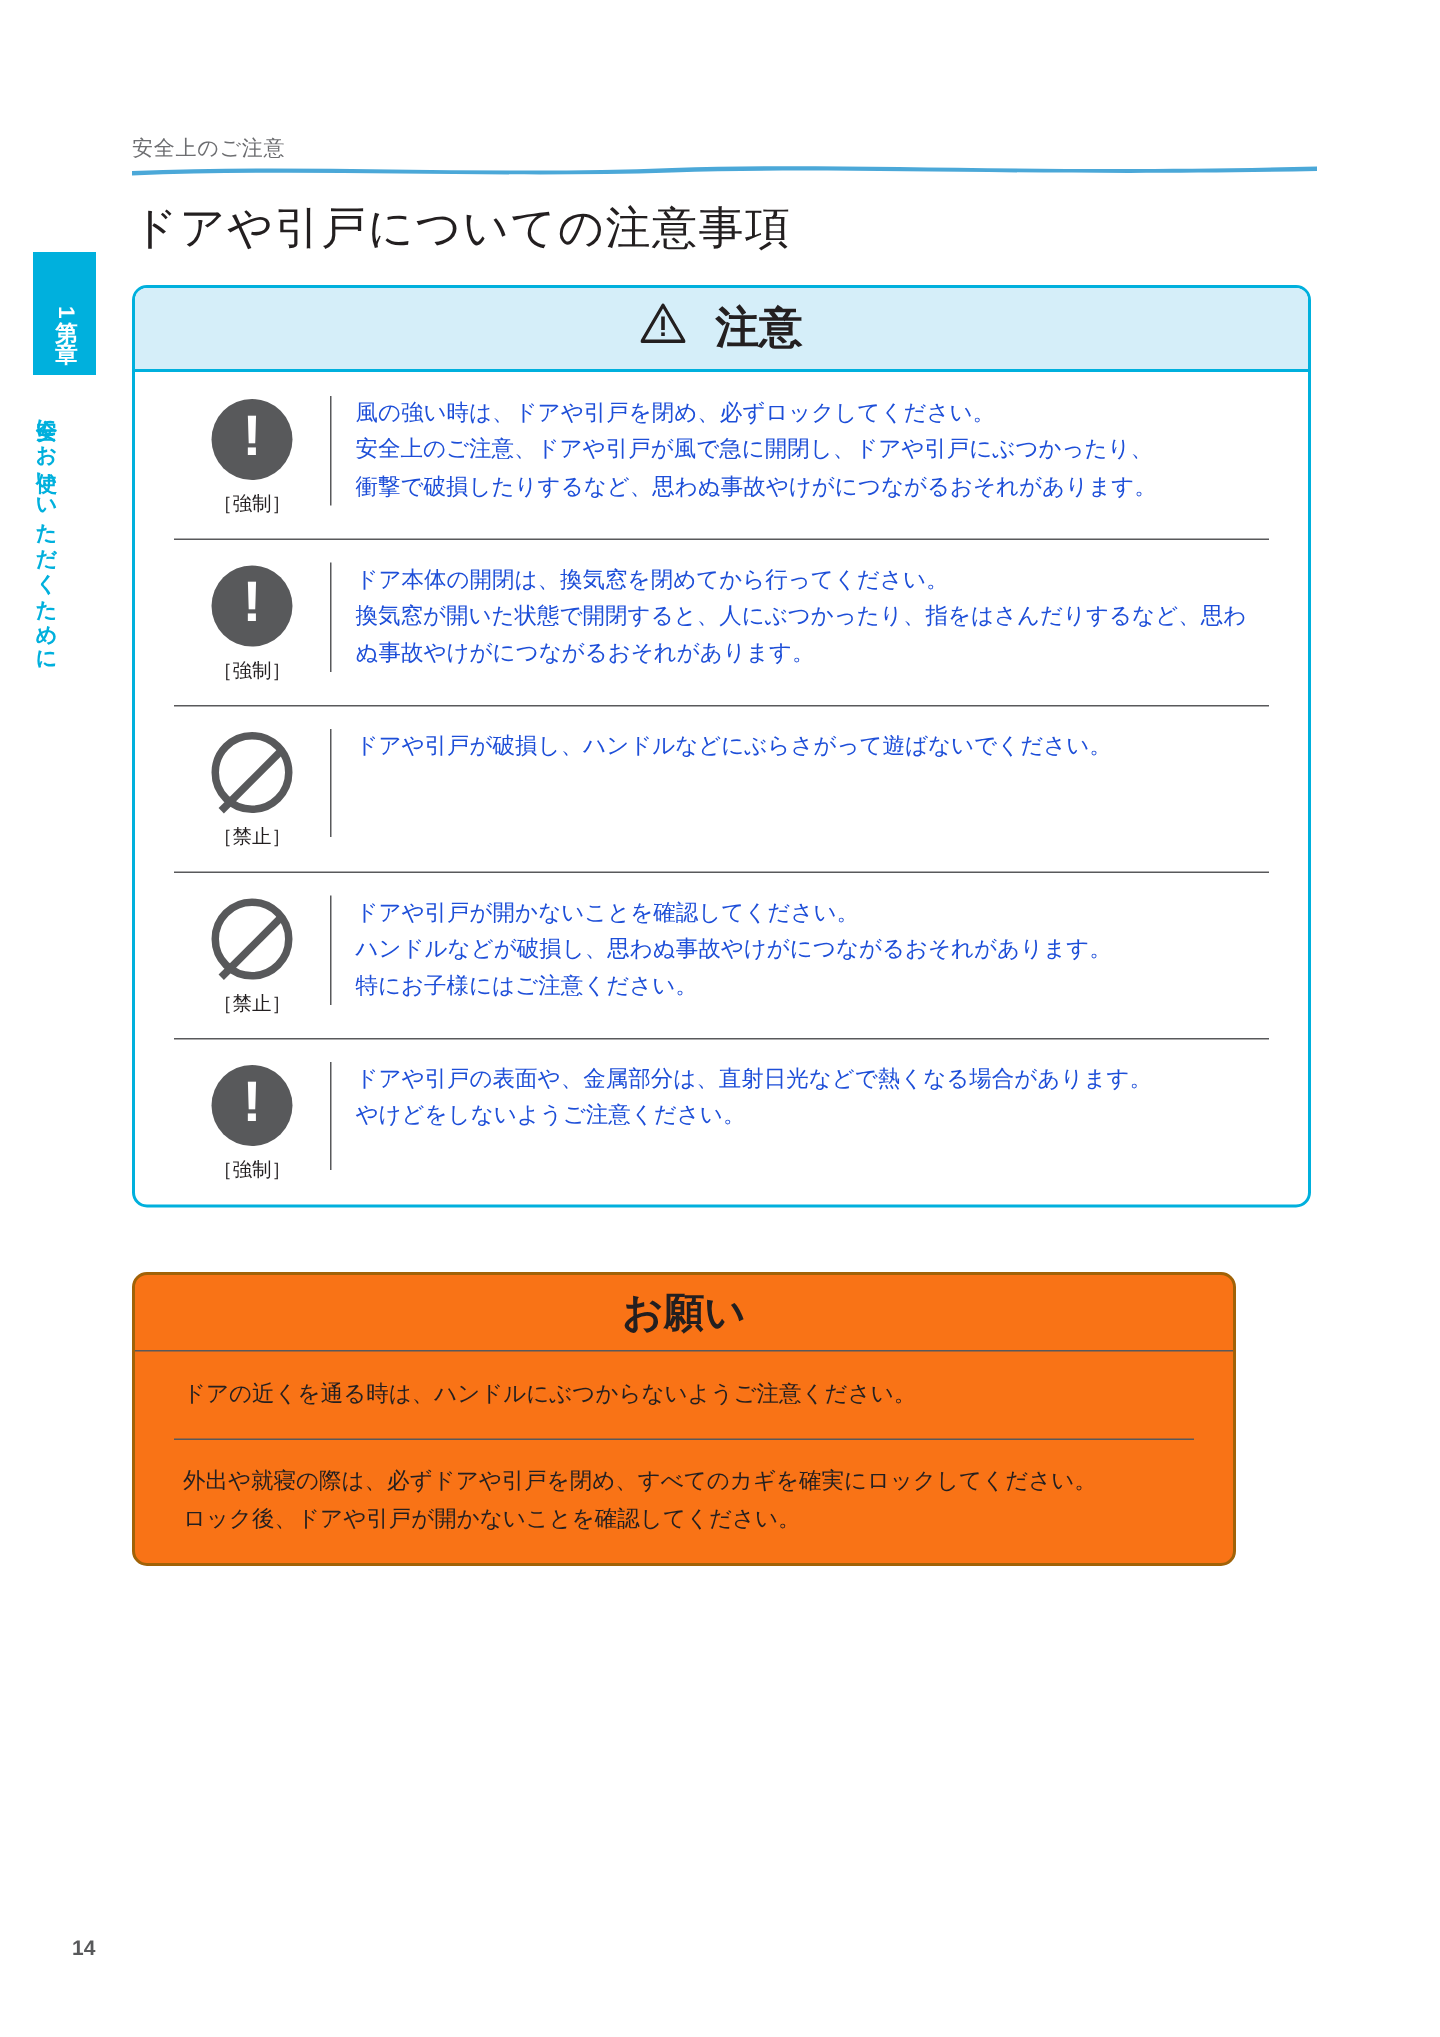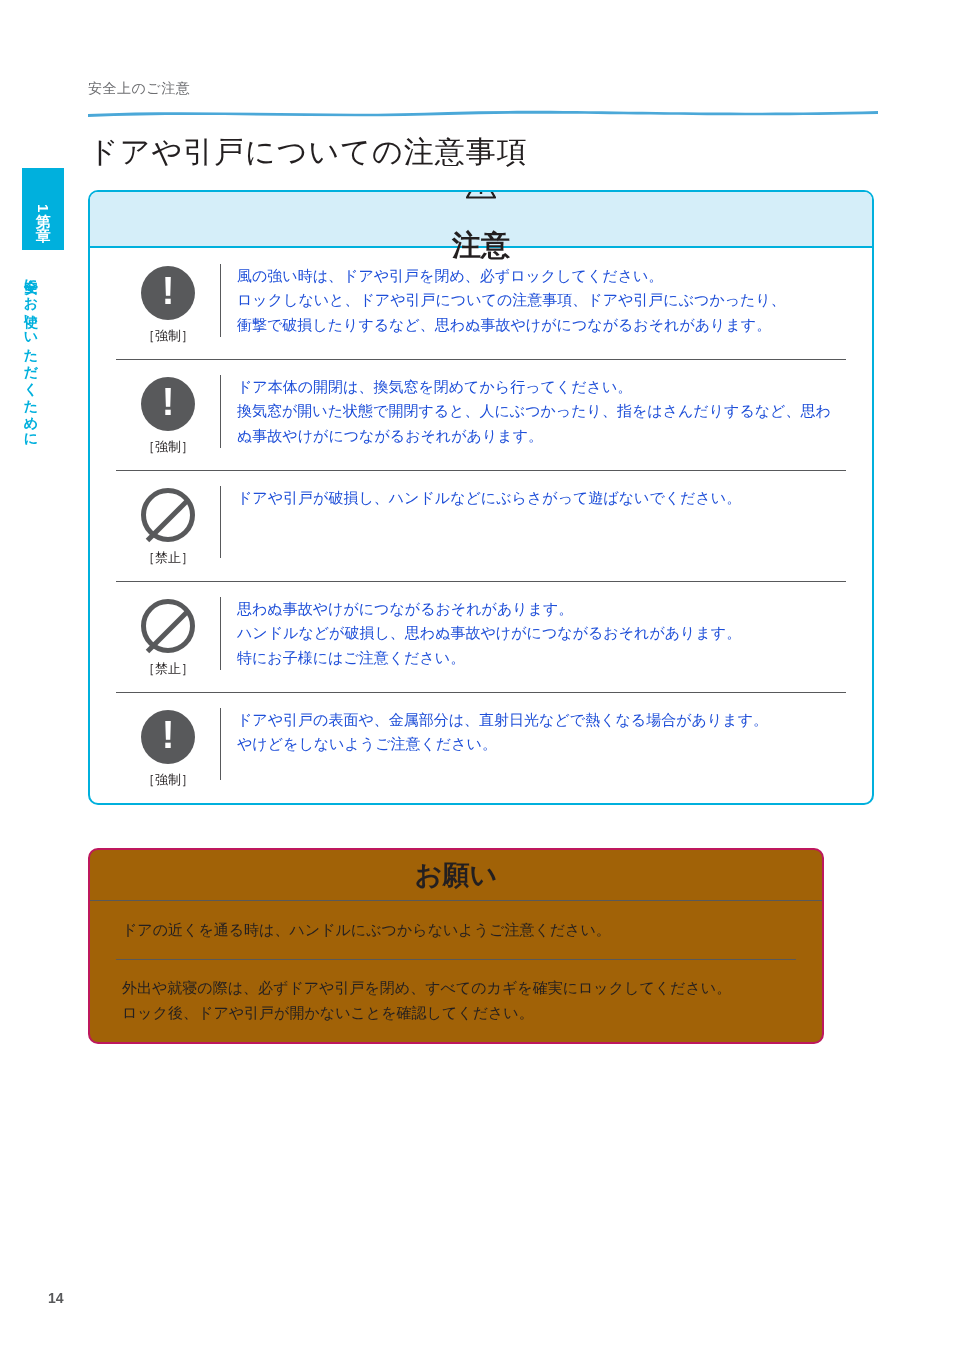--- a/index.html
+++ b/index.html
@@ -13,21 +13,21 @@
     font-family: "Liberation Sans", sans-serif;
     color: #231f20;
     position: relative;
     overflow: hidden;
   }
 
   
   .page-header {
     position: absolute;
     left: 88px;
-    top: 80px;
+    top: 90px;
     font-size: 14px;
     color: #6d6e71;
     letter-spacing: 0.5px;
   }
   .header-rule {
     position: absolute;
     left: 88px;
     top: 108px;
     width: 790px;
     height: 10px;
@@ -100,21 +100,20 @@
     justify-content: center;
     border-bottom: 2px solid #00b0dd;
   }
   .caution-head-text {
     font-size: 29px;
     font-weight: bold;
     color: #231f20;
     display: flex;
     align-items: center;
     gap: 20px;
-    flex-direction: column;
   }
   .warn-tri {
     display: inline-block;
     vertical-align: middle;
   }
 
   .caution-rows { padding: 0 0 0 0; }
 
   .crow {
     display: flex;
@@ -186,24 +185,24 @@
     transform: translateX(-50%) rotate(45deg);
     transform-origin: center;
   }
 
   
   .request-box {
     position: absolute;
     left: 88px;
     top: 848px;
     width: 736px;
-    border: 2px solid #be185d;
+    border: 2px solid #a16207;
     border-radius: 10px;
     box-sizing: border-box;
-    background: #a16207;
+    background: #f97316;
     overflow: hidden;
   }
   .request-head {
     height: 50px;
     display: flex;
     align-items: center;
     justify-content: center;
     border-bottom: 1px solid #58595b;
   }
   .request-head-text {
@@ -275,21 +274,21 @@
 
     <div class="crow">
       <div class="icon-cell">
         <div class="ico-excl">
             <span>!</span>
           </div>
         <div class="icon-caption">［強制］</div>
       </div>
       <div class="text-cell">
         <p>風の強い時は、ドアや引戸を閉め、必ずロックしてください。</p>
-        <p>ロックしないと、ドアや引戸についての注意事項、ドアや引戸にぶつかったり、</p>
+        <p>安全上のご注意、ドアや引戸が風で急に開閉し、ドアや引戸にぶつかったり、</p>
         <p>衝撃で破損したりするなど、思わぬ事故やけがにつながるおそれがあります。</p>
       </div>
     </div>
 
     <div class="crow">
       <div class="icon-cell">
         <div class="ico-excl">
             <span>!</span>
           </div>
         <div class="icon-caption">［強制］</div>
@@ -310,21 +309,21 @@
         <p>ドアや引戸が破損し、ハンドルなどにぶらさがって遊ばないでください。</p>
       </div>
     </div>
 
     <div class="crow">
       <div class="icon-cell">
         <div class="ico-ban"></div>
         <div class="icon-caption">［禁止］</div>
       </div>
       <div class="text-cell">
-        <p>思わぬ事故やけがにつながるおそれがあります。</p>
+        <p>ドアや引戸が開かないことを確認してください。</p>
         <p>ハンドルなどが破損し、思わぬ事故やけがにつながるおそれがあります。</p>
         <p>特にお子様にはご注意ください。</p>
       </div>
     </div>
 
     <div class="crow">
       <div class="icon-cell">
         <div class="ico-excl">
             <span>!</span>
           </div>

